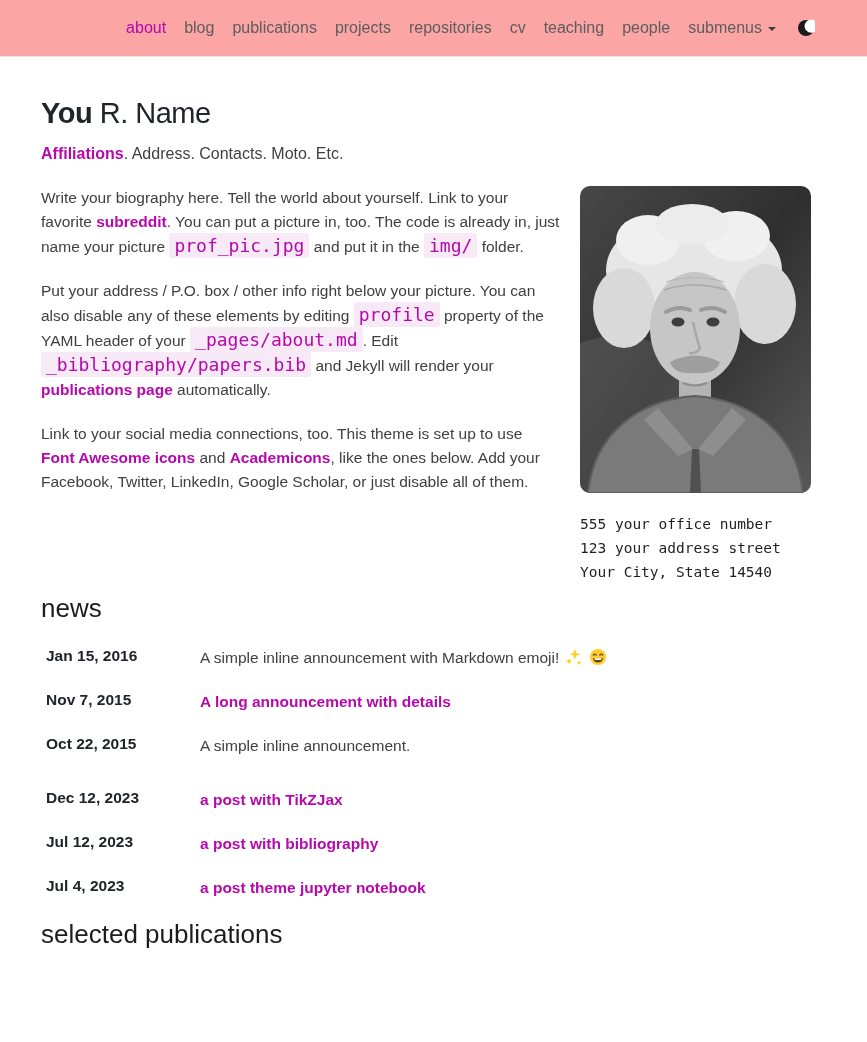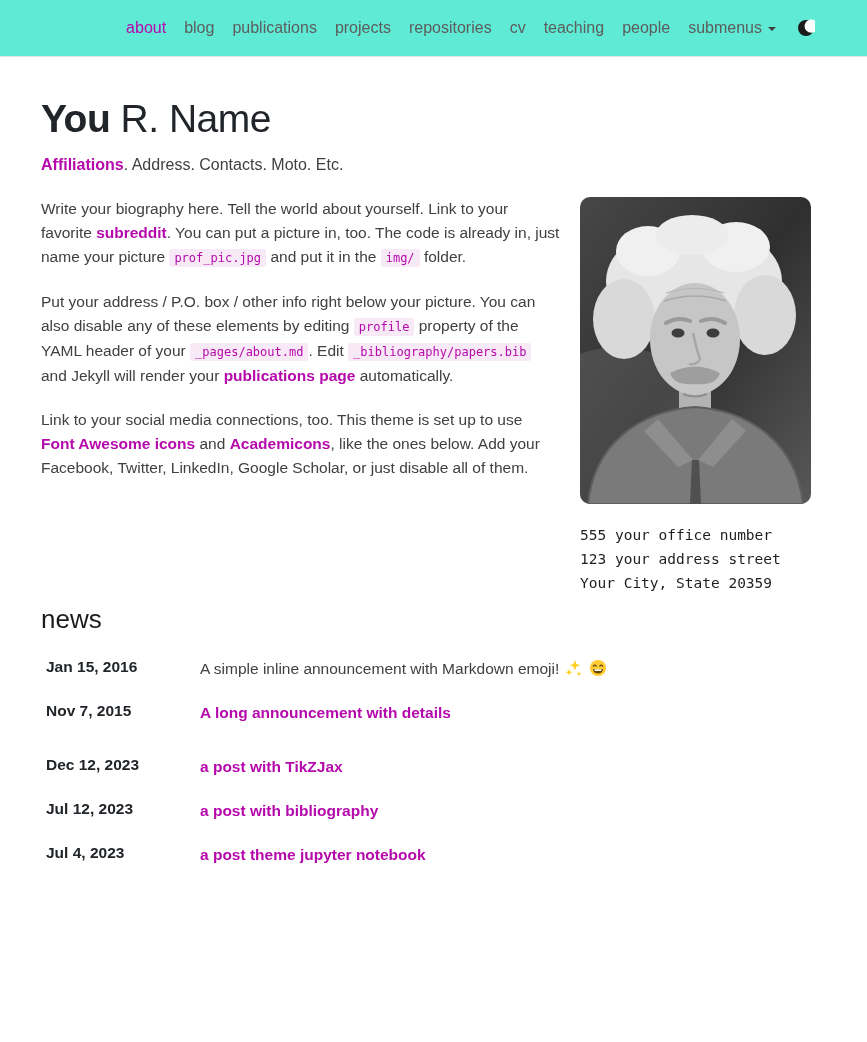--- a/index.html
+++ b/index.html
@@ -5,54 +5,54 @@
   :root { --accent:#b509ac; --text:#404040; --dark:#212529; }
   * { box-sizing:border-box; }
   html,body { margin:0; padding:0; background:#fff; }
   body {
     width:867px; height:1042px; overflow:hidden;
     font-family:"Liberation Sans","DejaVu Sans",sans-serif;
     color:var(--text); font-size:15.5px;
   }
   
   .navbar {
-    height:57px; background:#5eead4; border-bottom:1px solid #e4e4e4;
+    height:57px; background:#fca5a5; border-bottom:1px solid #e4e4e4;
     display:flex; align-items:center; justify-content:flex-end;
     padding-right:52px;
   }
   .nav-list { display:flex; list-style:none; margin:0; padding:0; align-items:center; }
   .nav-item { padding:0 9px; font-size:16px; color:#5d5d5d; cursor:pointer; white-space:nowrap; }
   .nav-item.active { color:var(--accent); }
   .caret {
     display:inline-block; width:0; height:0; margin-left:6px; vertical-align:2px;
     border-left:4.5px solid transparent; border-right:4.5px solid transparent; border-top:4.5px solid #3e3e3e;
   }
   .theme-toggle { background:none; border:none; padding:0 0 0 12px; cursor:pointer; line-height:0; }
   
   .container { margin:0 56px 0 41px; }
   
-  h1.page-title { margin:41px 0 0; font-size:39px; font-weight:400; color:var(--dark); letter-spacing:-0.5px; line-height:1.1; }
+  h1.page-title { margin:41px 0 0; font-size:29px; font-weight:400; color:var(--dark); letter-spacing:-0.5px; line-height:1.1; }
   h1.page-title strong { font-weight:700; }
   .desc { margin:15px 0 0; font-size:16px; color:var(--text); }
   .desc a { margin-right:0; }
   
   .intro { margin-top:23px; }
   .intro::after { content:""; display:block; clear:both; }
   .profile { float:right; width:231px; margin-left:20px; }
   .profile-img { margin:0; }
   .profile-img svg { display:block; width:231px; height:307px; border-radius:10px; }
   .address {
     margin-top:19px; font-family:"DejaVu Sans Mono","Liberation Mono",monospace;
     font-size:14.5px; line-height:24px; color:#1f1f1f; white-space:nowrap;
   }
   .intro p { margin:0 0 20px; line-height:24px; }
   a { color:var(--accent); text-decoration:none; cursor:pointer;font-weight:bold; }
   code.icode {
     font-family:"DejaVu Sans Mono","Liberation Mono",monospace;
-    font-size:12px; color:var(--accent); background:#f8e9f6;
+    font-size:18px; color:var(--accent); background:#f8e9f6;
     padding:2px 5px; border-radius:3px;
   }
   
   h2.sec-heading { font-size:26px; font-weight:400; color:#1c1c1c; margin:10px 0 12px; line-height:1.15; }
   .item-table { margin-bottom:10px; }
   .item-row { display:flex; padding:11.5px 0; }
   .item-date { width:159px; min-width:159px; padding-left:5px; font-weight:700; color:var(--dark); }
   .item-text { flex:1; line-height:21px; }
   .emoji { display:inline-block; width:18px; height:18px; vertical-align:-3px; margin:0 1px; }
   .emoji svg { width:18px; height:18px; display:block; }
@@ -158,21 +158,21 @@
           <path d="M152 222 L118 263 L133 270 L166 234 Z" fill="#8e8e8e"></path>
           <path d="M112 263 L119 263 L121 307 L110 307 Z" fill="#505050"></path>
         </svg>
       </figure>
       <div class="address">
 
           <div>555 your office number</div>
 
           <div>123 your address street</div>
 
-          <div>Your City, State 20359</div>
+          <div>Your City, State 14540</div>
         </div>
     </aside>
     <p><span>Write your biography here. Tell the world about yourself. Link to your favorite </span><a href="#">subreddit</a><span>. You can put a picture in, too. The code is already in, just name your picture </span><code class="icode">prof_pic.jpg</code><span> and put it in the </span><code class="icode">img/</code><span> folder.</span></p>
     <p><span>Put your address / P.O. box / other info right below your picture. You can also disable any of these elements by editing </span><code class="icode">profile</code><span> property of the YAML header of your </span><code class="icode">_pages/about.md</code><span>. Edit </span><code class="icode">_bibliography/papers.bib</code><span> and Jekyll will render your </span><a href="#">publications page</a><span> automatically.</span></p>
     <p><span>Link to your social media connections, too. This theme is set up to use </span><a href="#">Font Awesome icons</a><span> and </span><a href="#">Academicons</a><span>, like the ones below. Add your Facebook, Twitter, LinkedIn, Google Scholar, or just disable all of them.</span></p>
   </div>
 
   <section>
     <h2 class="sec-heading">news</h2>
     <div class="item-table">
@@ -190,20 +190,24 @@
                 <path d="M4.3 11.3a5.8 5.8 0 0 0 11.4 0z" fill="#664500"></path>
                 <rect x="6" y="11.4" width="8" height="1.8" rx="0.9" fill="#fff"></rect>
               </svg></span></div>
         </div>
 
         <div class="item-row">
           <div class="item-date">Nov 7, 2015</div>
           <div class="item-text"><a href="#">A long announcement with details</a></div>
         </div>
 
+        <div class="item-row">
+          <div class="item-date">Oct 22, 2015</div>
+          <div class="item-text"><span>A simple inline announcement.</span></div>
+        </div>
       </div>
   </section>
 
   <section>
     <div class="item-table">
 
         <div class="item-row">
           <div class="item-date">Dec 12, 2023</div>
           <div class="item-text"><a href="#">a post with TikZJax</a></div>
         </div>
@@ -213,14 +217,17 @@
           <div class="item-text"><a href="#">a post with bibliography</a></div>
         </div>
 
         <div class="item-row">
           <div class="item-date">Jul 4, 2023</div>
           <div class="item-text"><a href="#">a post theme jupyter notebook</a></div>
         </div>
       </div>
   </section>
 
+  <section>
+    <h2 class="sec-heading">selected publications</h2>
+  </section>
 
 </main>
 
 </body></html>

